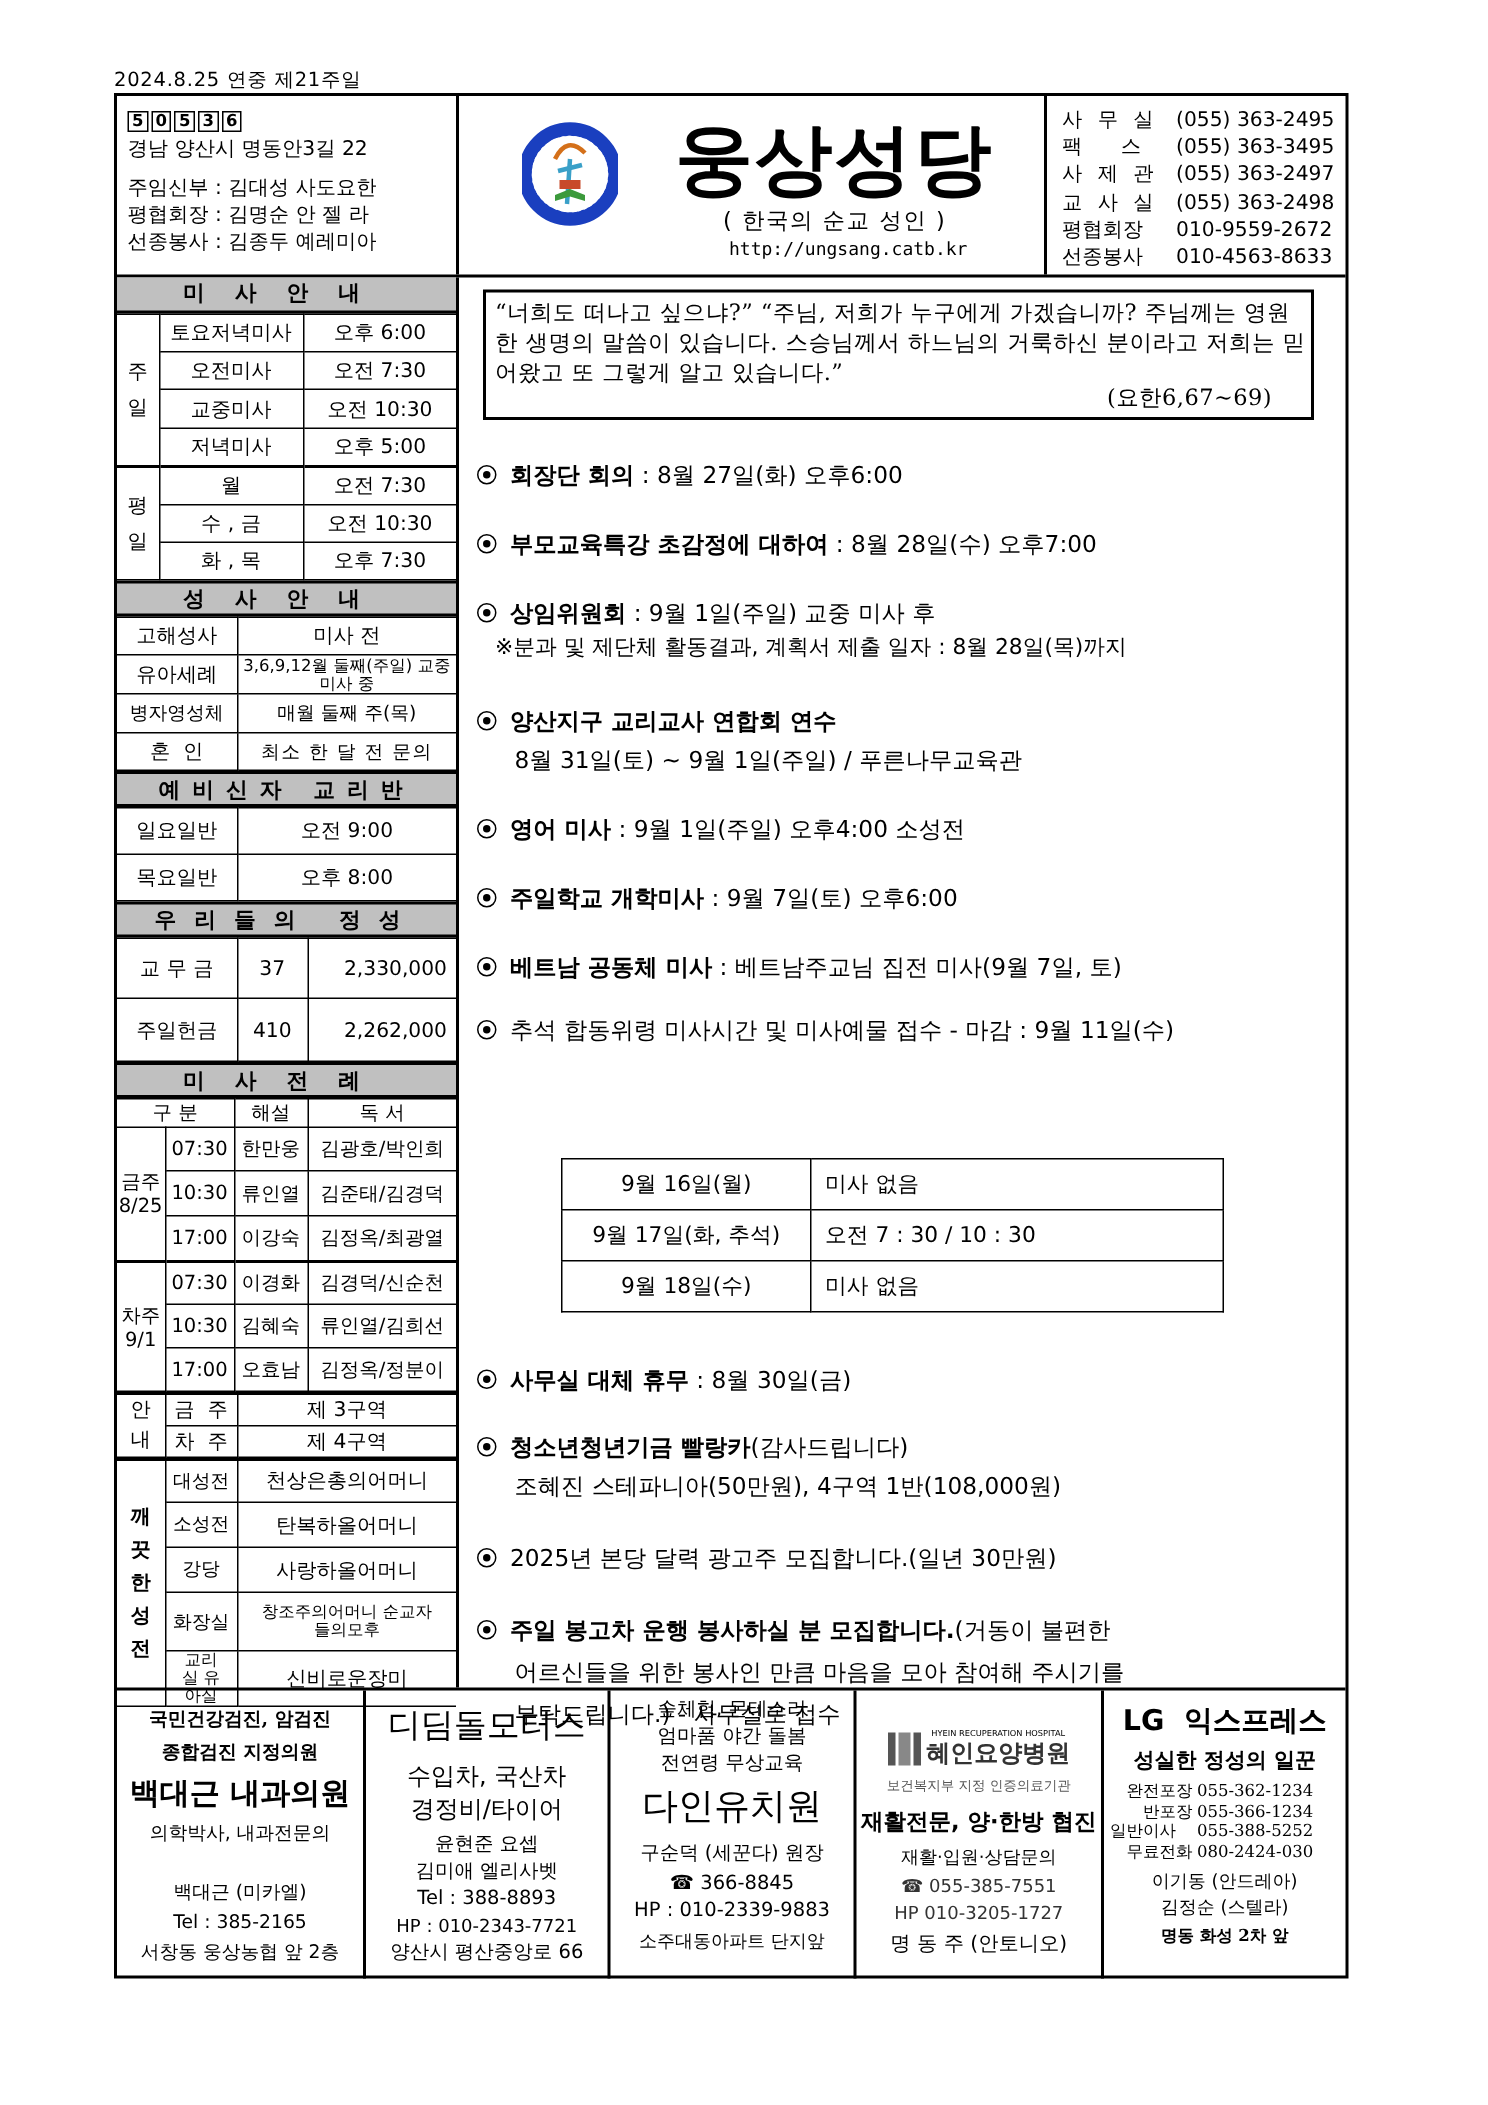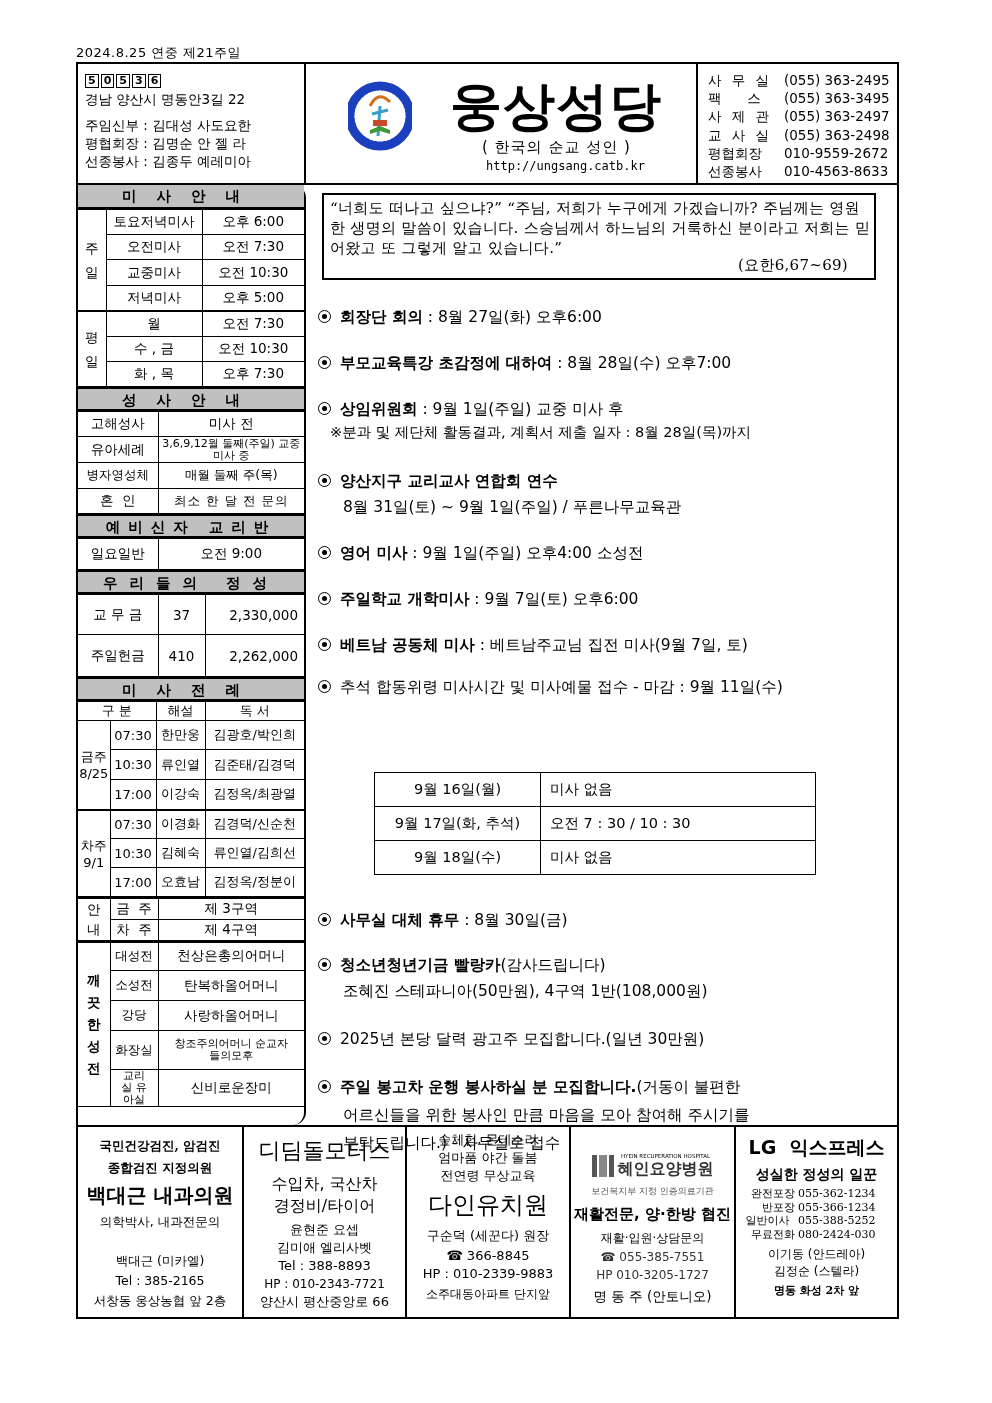--- a/index.html
+++ b/index.html
@@ -16,21 +16,21 @@
   .hdr-mid { position: absolute; left: 228px; top: 0; width: 392px; height: 119px; border-right: 2px solid #000; }
   .logo { position: absolute; left: 42px; top: 12px; width: 64px; height: 86px; }
   .title { position: absolute; left: 144px; top: 8px; font-size: 52px; font-weight: bold; letter-spacing: 1px; font-family: "DejaVu Sans", sans-serif; }
   .subtitle { position: absolute; left: 176px; top: 74px; font-size: 15px; letter-spacing: 1px; }
   .url { position: absolute; left: 180px; top: 95px; font-size: 12px; font-family: "DejaVu Sans Mono", monospace; }
   .hdr-right { position: absolute; left: 620px; top: 0; width: 199px; height: 119px; padding: 7px 0 0 10px; font-size: 13.5px; line-height: 18.2px; }
   .contact { display: flex; align-items: flex-end; }
   .contact .lbl { width: 76px; letter-spacing: 3px; white-space: nowrap; }
   .contact .lbl.tight { letter-spacing: 0; }
   
-  .side { position: absolute; left: 0; top: 121px; width: 228px; height: 940px; border-right: 2px solid #000; border-radius: 13px; }
+  .side { position: absolute; left: 0; top: 121px; width: 228px; height: 940px; border-right: 2px solid #000; }
   .sec-h { height: 24px; background: #c0c0c0; border-bottom: 2px solid #000; text-align: center; font-size: 14.5px; line-height: 22px; letter-spacing: 20px; font-weight: bold; }
   table.t { width: 100%; border-collapse: collapse; font-size: 13.5px; }
   table.t td { border: 1px solid #000; text-align: center; vertical-align: middle; padding: 0; }
   table.t tr td:first-child { border-left: none; }
   table.t tr td:last-child { border-right: none; }
   .vert { letter-spacing: 0; line-height: 24px; }
   .small { font-size: 11px; line-height: 12px; }
   .num-r { text-align: right !important; padding-right: 6px !important; }
   
   .main { position: absolute; left: 230px; top: 121px; width: 589px; height: 816px; }
@@ -178,20 +178,24 @@
     </tbody>
       </table>
 
     <div class="sec-h" style="border-top:2px solid #000;letter-spacing:8px">예비신자 교리반</div>
     <table class="t">
       <tbody>
           <tr style="height:31px">
             <td style="width:80px">일요일반</td>
             <td>오전 9:00</td>
           </tr>
+      <tr style="height:31px">
+            <td>목요일반</td>
+            <td>오후 8:00</td>
+          </tr>
     </tbody>
       </table>
 
     <div class="sec-h" style="border-top:2px solid #000;letter-spacing:12px">우리들의 정성</div>
     <table class="t">
       <tbody>
           <tr style="height:40px">
             <td style="width:80px">교 무 금</td>
             <td style="width:47px">37</td>
             <td class="num-r">2,330,000</td>
@@ -397,21 +401,21 @@
       <div style="font-size:12px;line-height:18px;color:#333">☎ 055-385-7551</div>
       <div style="font-size:12px;line-height:18px;color:#333">HP 010-3205-1727</div>
       <div style="font-size:13.5px;line-height:24px">명 동 주 (안토니오)</div>
     </div>
     <div class="ad" style="flex:1;padding-top:6px">
       <div style="font-size:19px;font-weight:bold;line-height:28px;white-space:pre">LG  익스프레스</div>
       <div style="font-size:14px;font-weight:bold;line-height:26px">성실한 정성의 일꾼</div>
       <div style="font-family:'DejaVu Serif',serif;font-size:11px;line-height:13.5px;text-align:left;padding-left:4px">
         <div><span style="display:inline-block;width:58px;text-align:right;padding-right:3px">완전포장</span><span>055-362-1234</span></div>
         <div><span style="display:inline-block;width:58px;text-align:right;padding-right:3px">반포장</span><span>055-366-1234</span></div>
-        <div><span style="display:inline-block;width:58px;text-align:center;padding-right:3px">일반이사</span><span>055-388-5252</span></div>
+        <div><span style="display:inline-block;width:58px;text-align:left;padding-right:3px">일반이사</span><span>055-388-5252</span></div>
         <div><span style="display:inline-block;width:58px;text-align:right;padding-right:3px">무료전화</span><span>080-2424-030</span></div>
       </div>
       <div style="font-size:12px;line-height:17px;margin-top:5px">이기동 (안드레아)</div>
       <div style="font-size:12px;line-height:17px">김정순 (스텔라)</div>
       <div style="font-size:11px;font-weight:bold;line-height:22px;font-family:'DejaVu Serif',serif">명동 화성 2차 앞</div>
     </div>
   </div>
 </div>
 
 </body></html>

